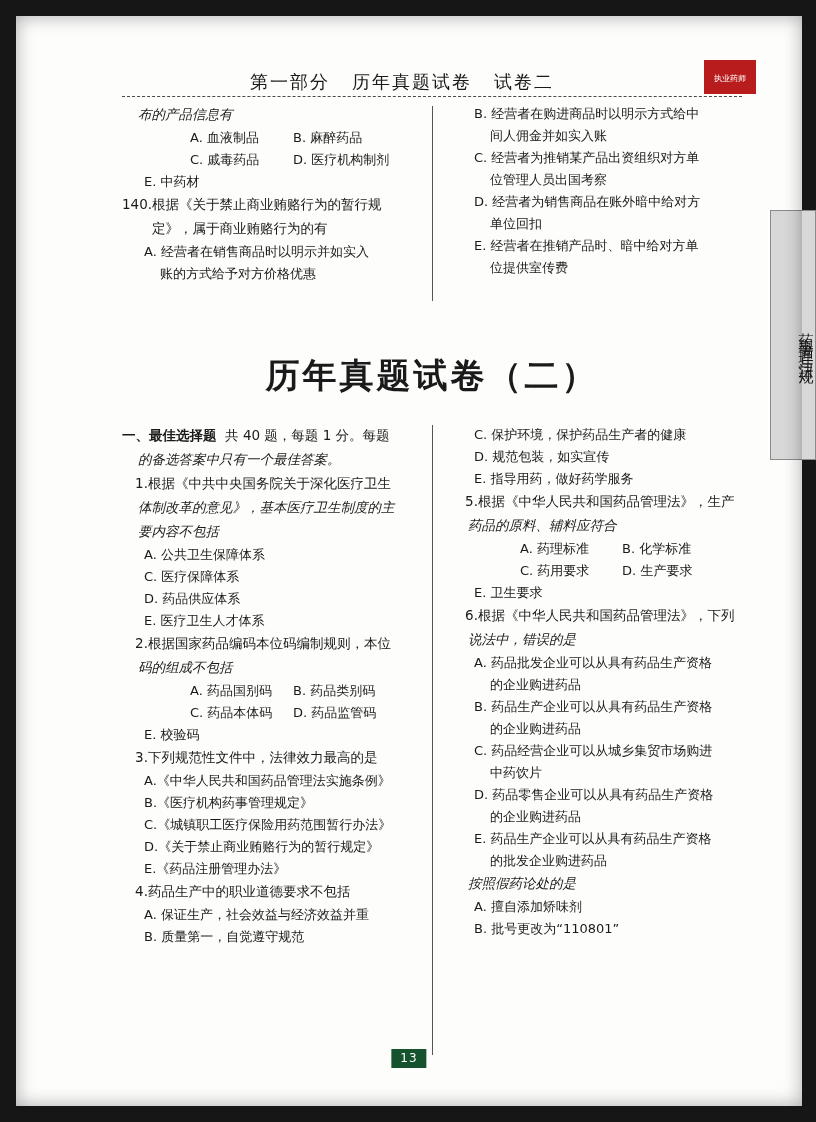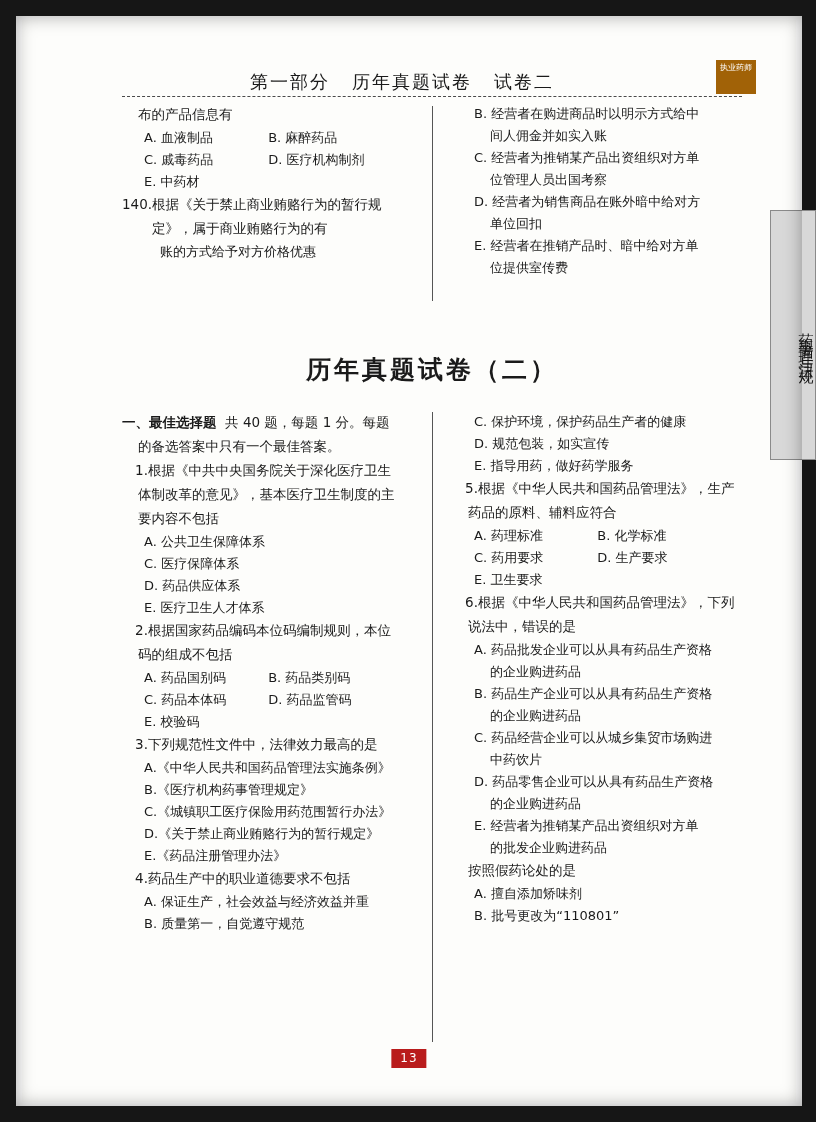--- a/index.html
+++ b/index.html
@@ -42,23 +42,23 @@
     border-top:1px dashed #4a4a4a;
   }
   .runhead .txt{
     position:absolute;left:128px;top:0;
     font-size:18px;letter-spacing:2px;
     font-family:Liberation Serif, serif;
   }
   .runhead .txt .gap{display:inline-block;width:22px;}
   .corner-logo{
     position:absolute;right:-14px;top:-10px;
-    width:40px;height:34px;background:#a16207;color:#fff;
+    width:52px;height:34px;background:#b91c1c;color:#fff;
     font-size:8px;line-height:9px;text-align:center;
-    padding-top:3px;box-sizing:border-box;letter-spacing:0px;
+    padding-top:14px;box-sizing:border-box;letter-spacing:0px;
   }
   
   .side-tab{
     position:absolute;right:-74px;top:140px;
     width:46px;height:250px;
     background:#d8d8d8;
     border:1px solid #8a8a8a;
     writing-mode:vertical-rl;
     text-orientation:upright;
     font-size:15px;
@@ -84,60 +84,60 @@
   }
   .topblock{position:relative;min-height:215px;}
   .topblock .divider{top:2px;bottom:18px;}
   p{margin:0 0 4px 0;}
   .ln{
     font-size:13.5px;
     line-height:20px;
     margin:0 0 4px 0;
     white-space:pre-wrap;
   }
-  .ln.ind1{padding-left:16px;}
+  .ln.ind1{padding-left:16px;font-style:italic;}
   .ln.ind2{padding-left:30px;}
   .opt{
     font-size:13px;line-height:19px;margin:0 0 3px 0;
     padding-left:22px;
   }
   .opt2{
     font-size:13px;line-height:19px;margin:0 0 3px 0;
     padding-left:38px;
   }
   .optrow{
     display:flex;font-size:13px;line-height:19px;margin:0 0 3px 0;
     padding-left:22px;
   }
-  .optrow .a{width:46%;}
+  .optrow .a{width:46%;margin-left:46px;}
   .optrow .b{width:54%;}
   .qnum{
     display:inline-block;
     min-width:26px;
     text-align:right;
   }
   
   .bigtitle{
     text-align:center;
-    font-size:25px;
+    font-size:34px;
     letter-spacing:3px;
     font-weight:bold;
     margin:34px 0 26px 0;
     font-family:"DejaVu Serif","Liberation Serif",serif;
   }
   .sect{
     font-size:13.5px;line-height:20px;margin-bottom:4px;
   }
   .sect b{font-weight:bold;text-align:right;}
   .mainblock{position:relative;min-height:640px;}
   .mainblock .divider{top:0;bottom:10px;}
   .pagenum{
     position:absolute;left:50%;transform:translateX(-50%);
     bottom:34px;
-    background:#b91c1c;color:#fff;
+    background:#14532d;color:#fff;
     font-size:12px;
     padding:2px 9px 3px 9px;
     letter-spacing:1px;
   }
 </style>
 </head>
 <body>
 
 <div class="page">
   <div class="edge top"></div>
@@ -169,20 +169,21 @@
               <span class="b">B. 麻醉药品</span>
             </div>
             <div class="optrow">
               <span class="a">C. 戚毒药品</span>
               <span class="b">D. 医疗机构制剂</span>
             </div>
             <p class="opt">E. 中药材</p>
 
             <p class="ln"><span class="qnum">140.</span><span>根据《关于禁止商业贿赂行为的暂行规</span></p>
             <p class="ln ind2">定》，属于商业贿赂行为的有</p>
+            <p class="opt">A. 经营者在销售商品时以明示并如实入</p>
             <p class="opt2">账的方式给予对方价格优惠</p>
           </div>
 
           <div class="col right">
             <p class="opt">B. 经营者在购进商品时以明示方式给中</p>
             <p class="opt2">间人佣金并如实入账</p>
             <p class="opt">C. 经营者为推销某产品出资组织对方单</p>
             <p class="opt2">位管理人员出国考察</p>
             <p class="opt">D. 经营者为销售商品在账外暗中给对方</p>
             <p class="opt2">单位回扣</p>
@@ -255,21 +256,21 @@
             <p class="ln"><span class="qnum">6.</span><span>根据《中华人民共和国药品管理法》，下列</span></p>
             <p class="ln ind1">说法中，错误的是</p>
             <p class="opt">A. 药品批发企业可以从具有药品生产资格</p>
             <p class="opt2">的企业购进药品</p>
             <p class="opt">B. 药品生产企业可以从具有药品生产资格</p>
             <p class="opt2">的企业购进药品</p>
             <p class="opt">C. 药品经营企业可以从城乡集贸市场购进</p>
             <p class="opt2">中药饮片</p>
             <p class="opt">D. 药品零售企业可以从具有药品生产资格</p>
             <p class="opt2">的企业购进药品</p>
-            <p class="opt">E. 经营者为推销某产品出资组织对方单</p>
+            <p class="opt">E. 药品生产企业可以从具有药品生产资格</p>
             <p class="opt2">的批发企业购进药品</p>
 
             <p class="ln ind1">按照假药论处的是</p>
             <p class="opt">A. 擅自添加矫味剂</p>
             <p class="opt">B. 批号更改为“110801”</p>
           </div>
         </div>
       </div>
 
     </div>

